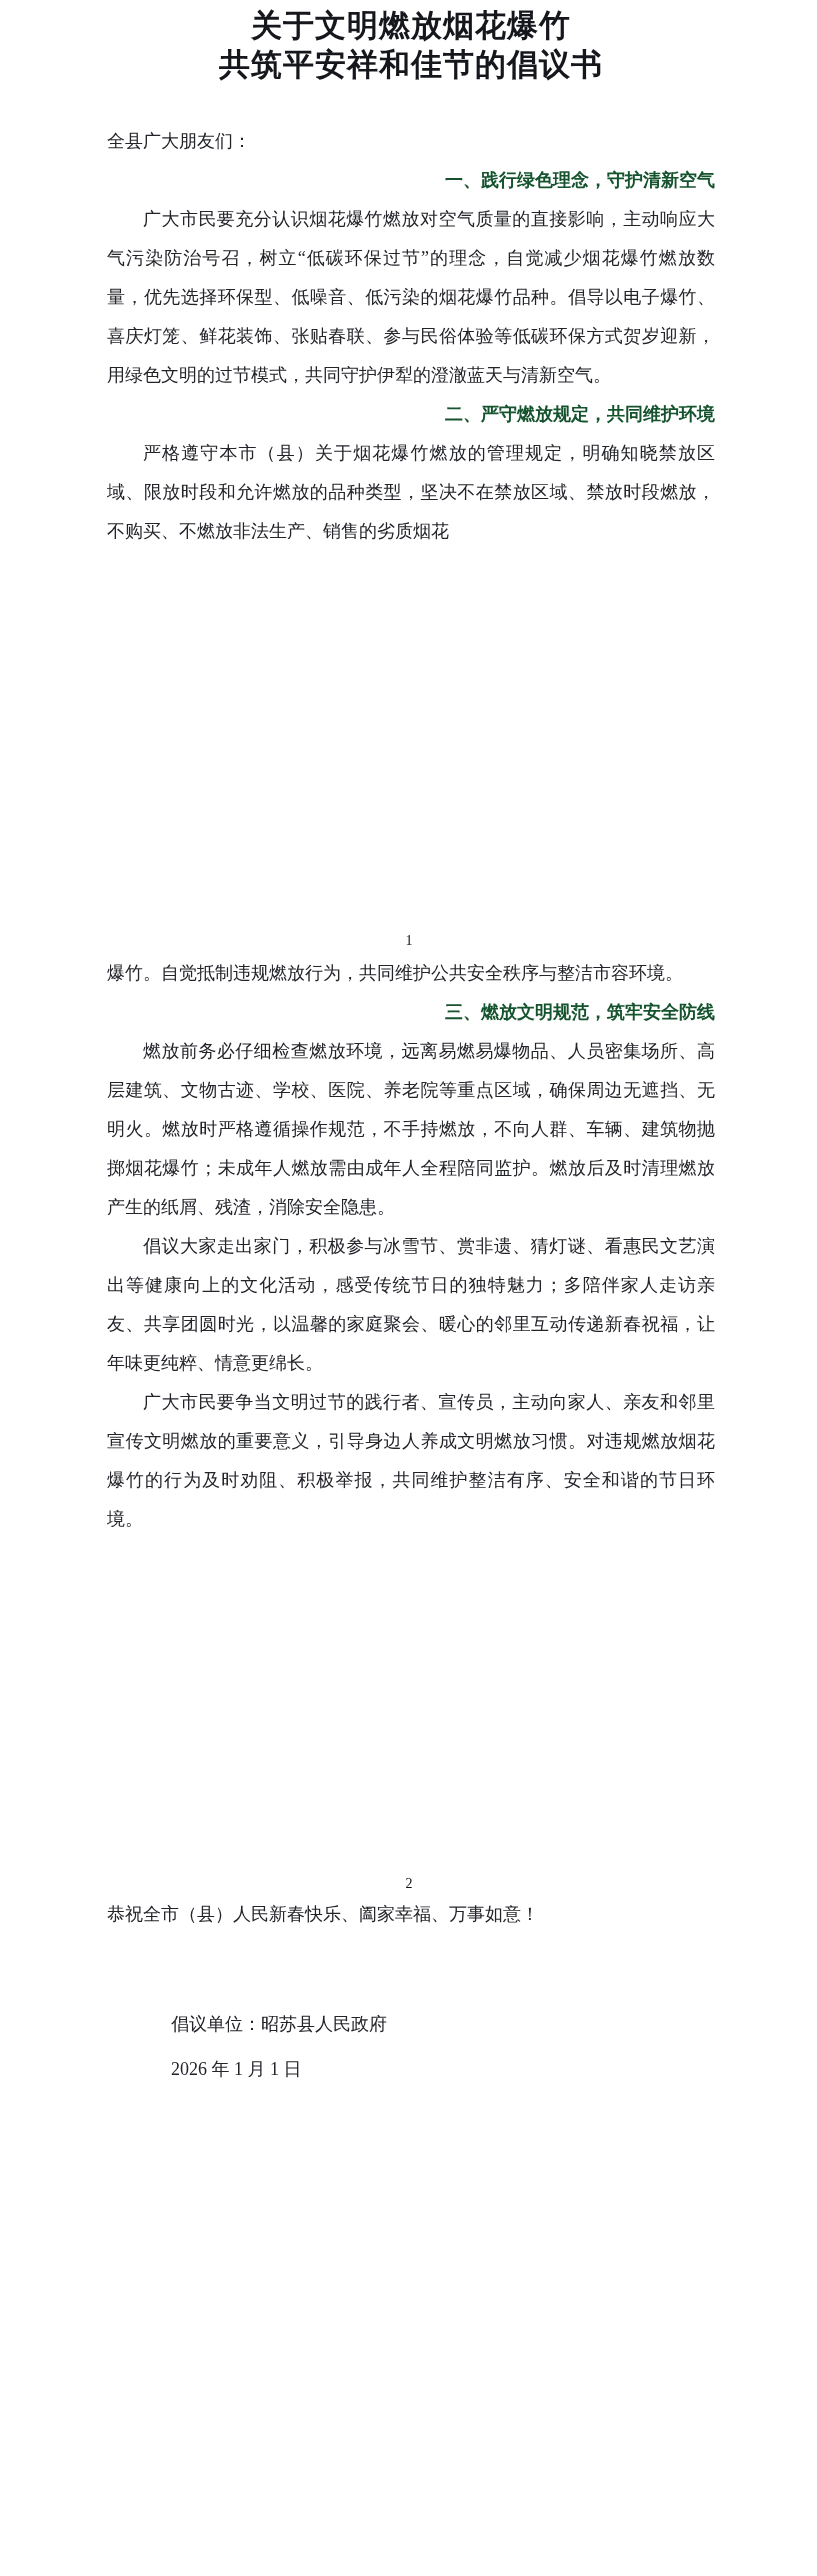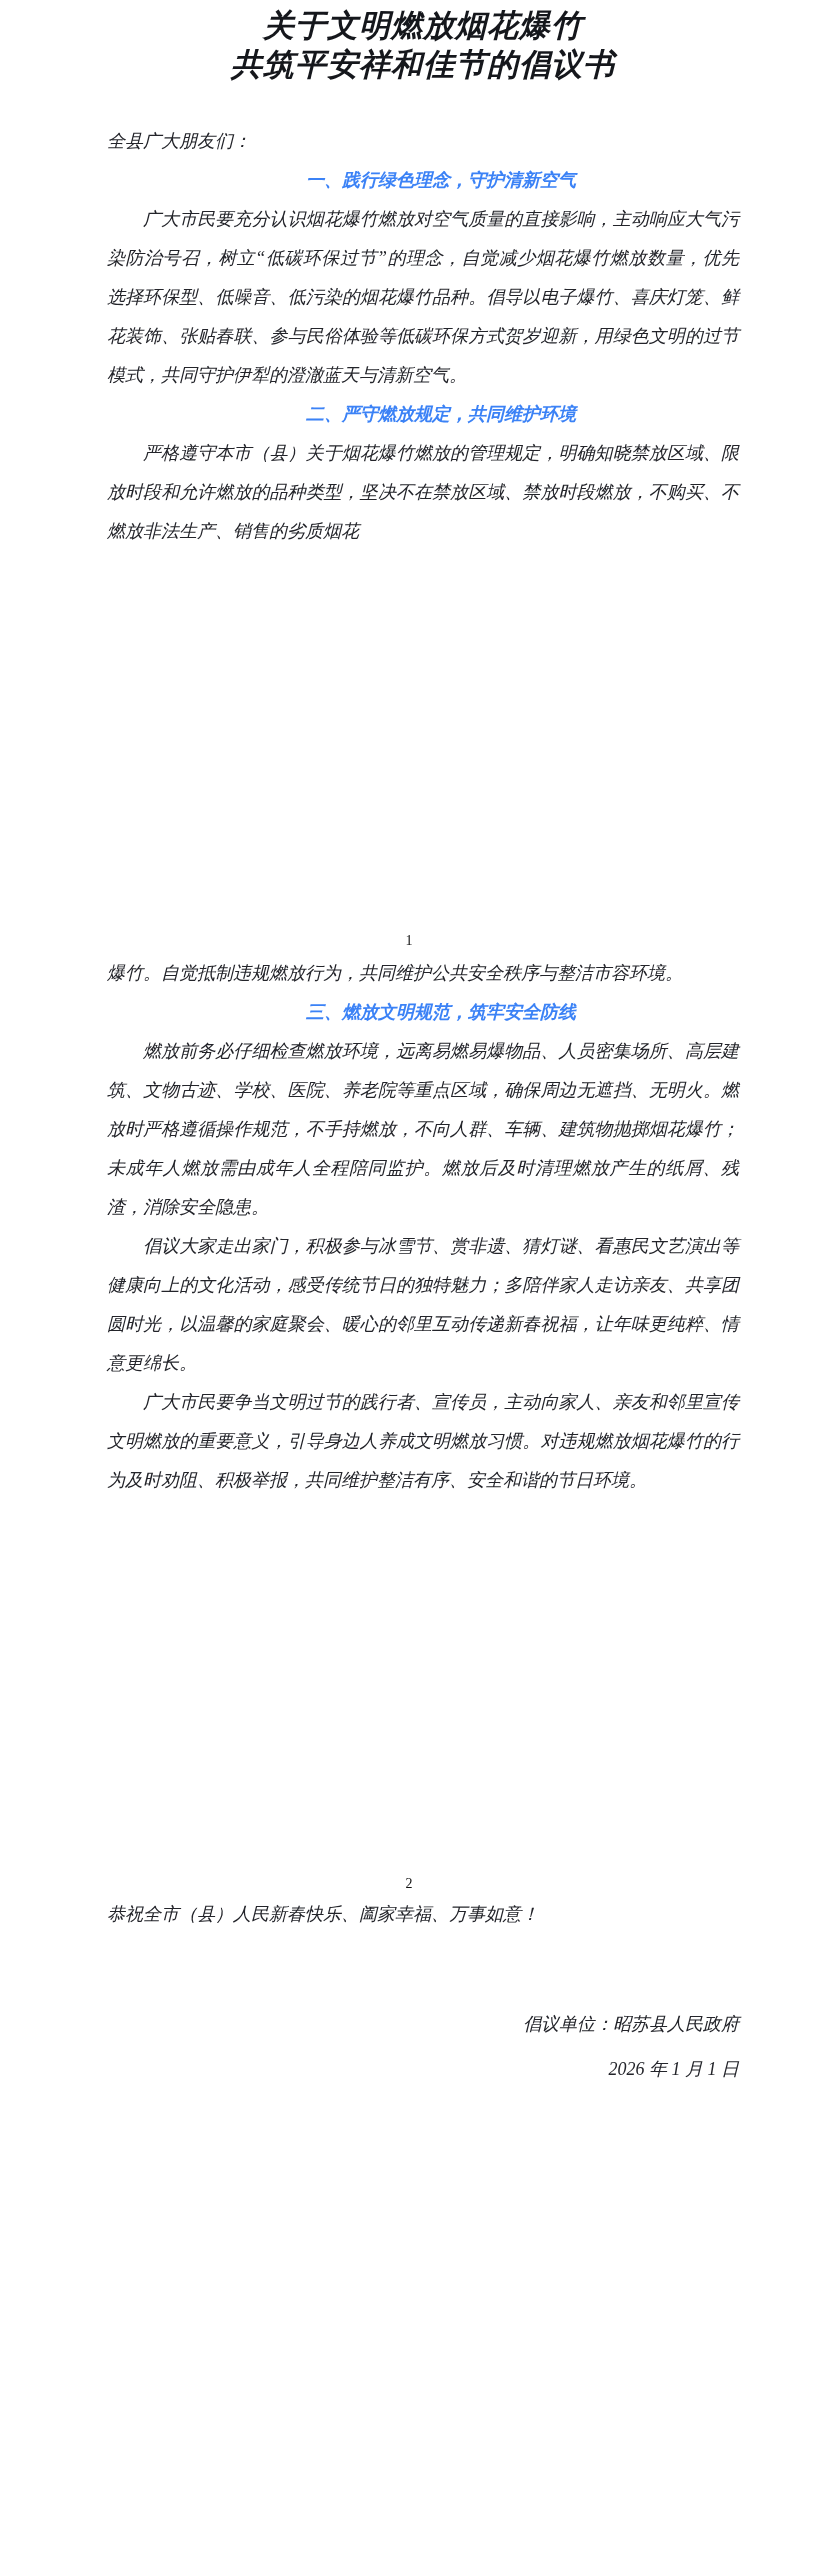--- a/index.html
+++ b/index.html
@@ -15,22 +15,21 @@
   .doc {
     width: 818px;
   }
   .page {
     position: relative;
     box-sizing: border-box;
     background: #ffffff;
   }
   .page .content {
     padding-left: 107px;
-    padding-right: 79px;
-    font-style: italic;
+    padding-right: 103px;
   }
   .page .content p {
     margin: 0;
     font-size: 18px;
     line-height: 39px;
   }
   .title-line {
     font-weight: 700;
     font-size: 31px !important;
     line-height: 39px !important;
@@ -45,29 +44,29 @@
   .para {
     text-align: justify;
     text-justify: inter-character;
   }
   .indent {
     text-indent: 2em;
   }
   .heading {
     font-family: "Liberation Sans", "DejaVu Sans", sans-serif;
     font-weight: 700;
-    color: #3b82f6;
+    color: #14532d;
     text-indent: 2em;
-    text-align: center;
+    text-align: right;
   }
   .wish {
     text-align: justify;
   }
   .sign-line, .date-line {
-    text-align: right;
+    text-align: left;
     padding-left: 64px;
   }
   .sign-line {
     margin-top: 71px !important;
   }
   .date-line {
     margin-top: 5.7px !important;
   }
   .page-number {
     position: absolute;

